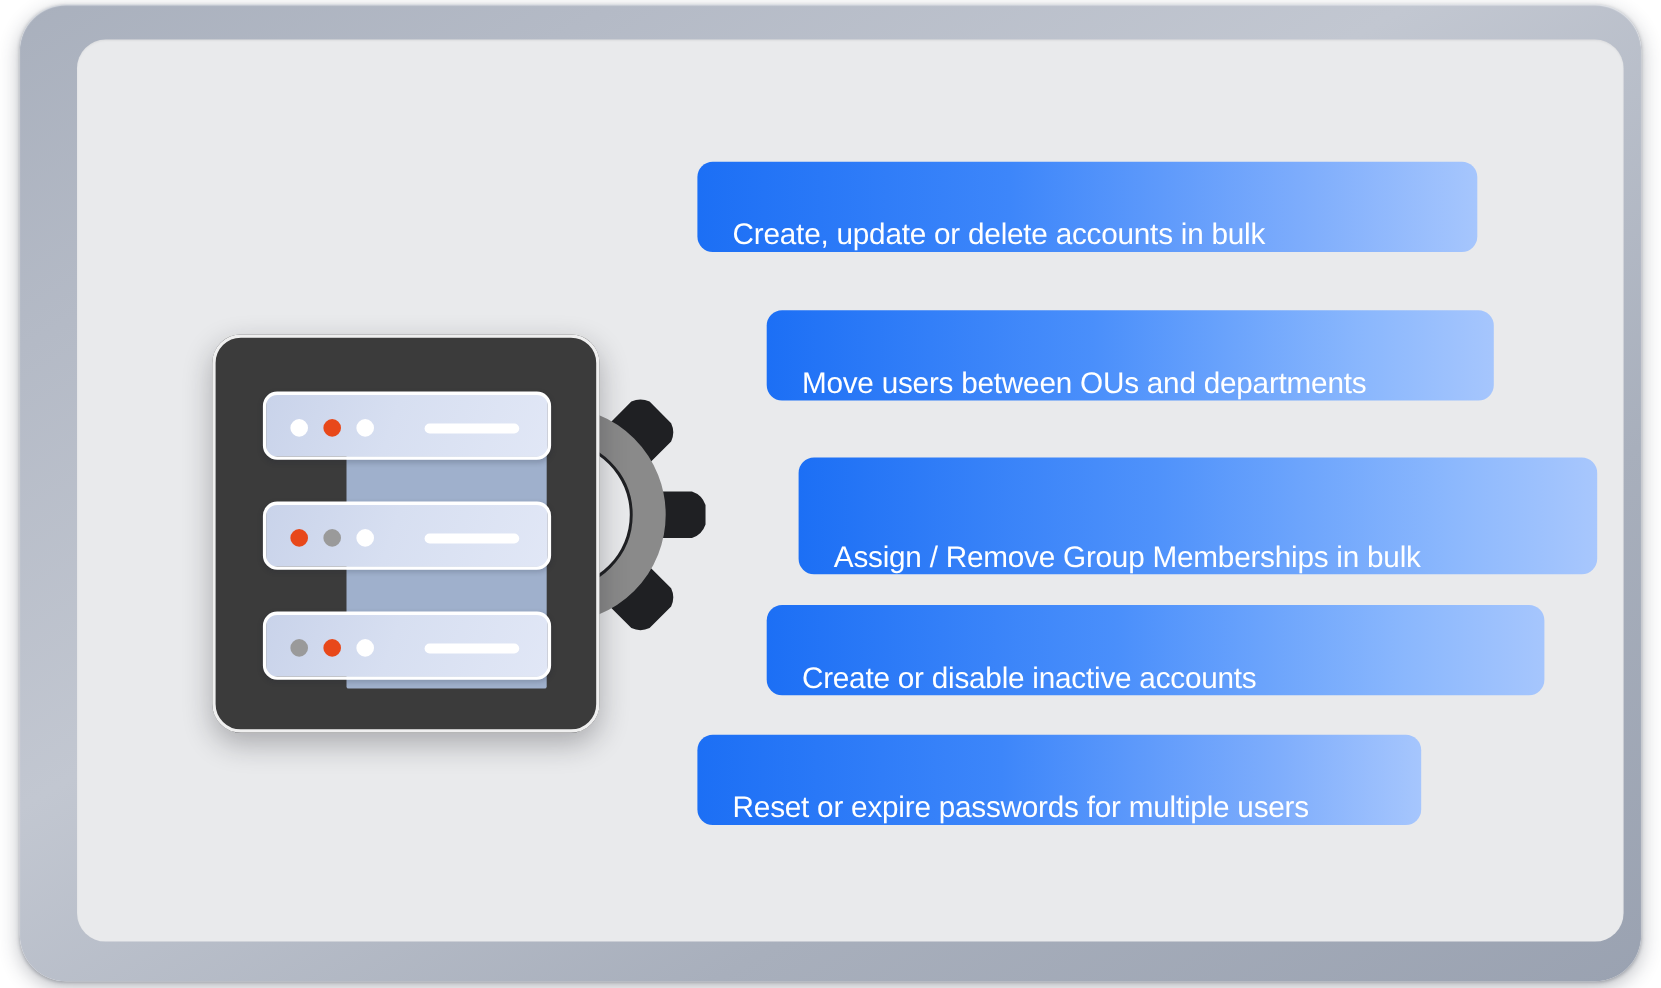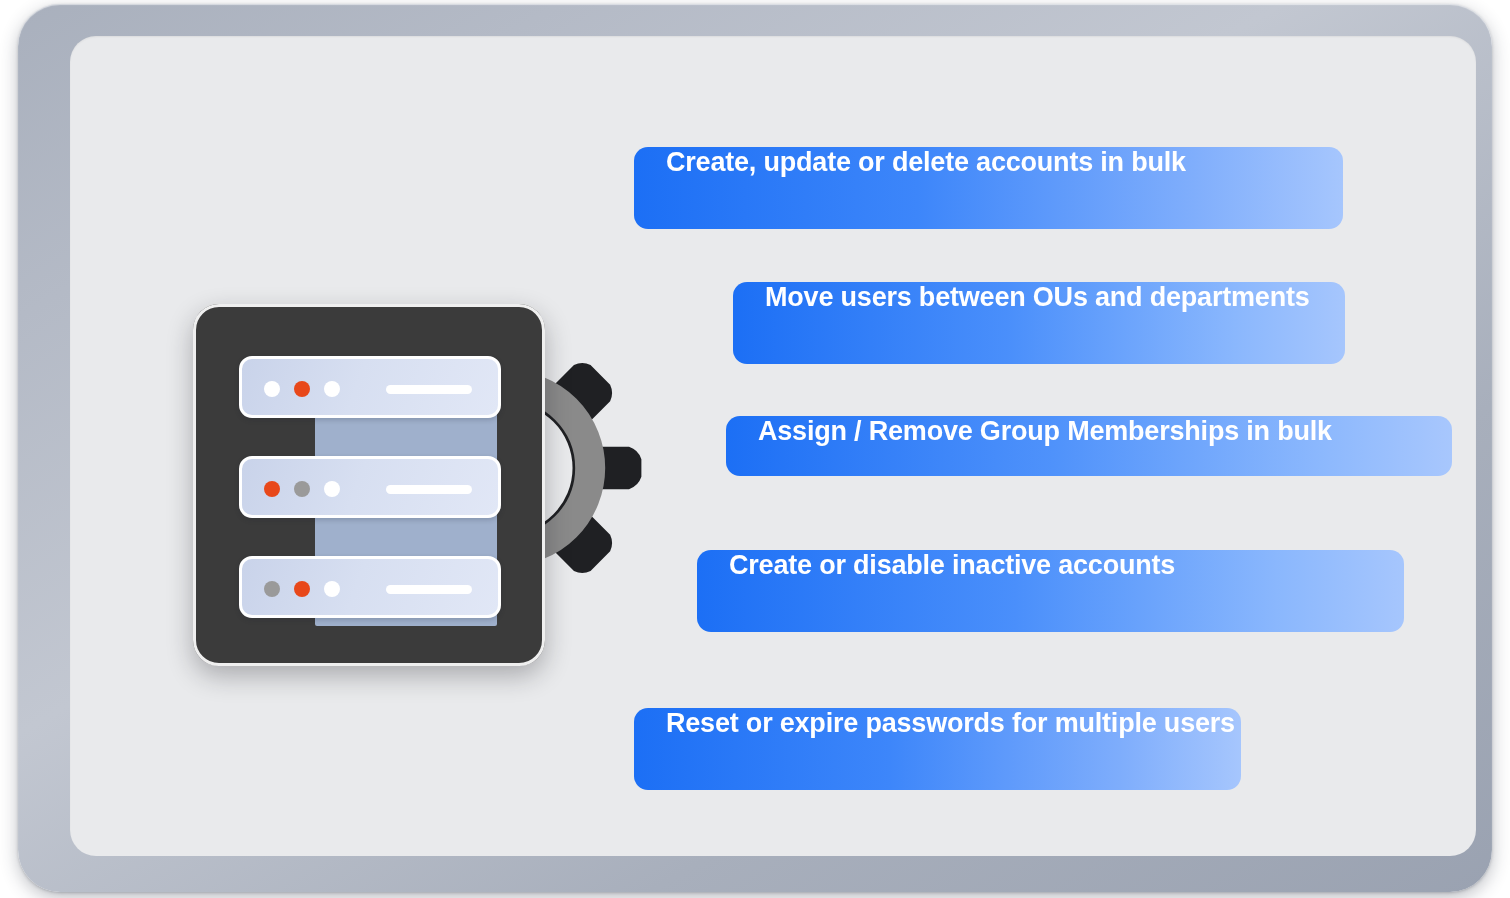--- a/index.html
+++ b/index.html
@@ -128,40 +128,40 @@
     width: 86px;
     height: 9px;
     border-radius: 5px;
     background: #ffffff;
   }
 
   
   .pill {
     position: absolute;
     display: flex;
-    align-items: flex-start;
+    align-items: flex-end;
     border-radius: 14px;
     color: #ffffff;
     font-size: 27px;
-    font-weight: 700;
+    font-weight: 400;
     letter-spacing: -0.2px;
     white-space: nowrap;
     box-sizing: border-box;
     padding-left: 32px;
     padding-right: 32px;
   }
   .pill.p1 { left: 564px; top: 111px; width: 709px; height: 82px;
              background: linear-gradient(90deg, #1c6ff5 0%, #3d86fa 40%, #7eadfc 78%, #a6c6fd 100%); }
-  .pill.p2 { left: 627px; top: 246px; width: 612px; height: 82px;
-             background: linear-gradient(90deg, #1c6ff5 0%, #4a8ffb 45%, #8ab7fd 82%, #a6c6fd 100%); margin-left: 36px; }
-  .pill.p3 { left: 656px; top: 380px; width: 726px; height: 60px;
+  .pill.p2 { left: 627px; top: 246px; width: 661px; height: 82px;
+             background: linear-gradient(90deg, #1c6ff5 0%, #4a8ffb 45%, #8ab7fd 82%, #a6c6fd 100%); }
+  .pill.p3 { left: 656px; top: 380px; width: 726px; height: 106px;
              background: linear-gradient(90deg, #1c6ff5 0%, #4f92fb 45%, #8cb8fd 82%, #a8c7fd 100%); }
   .pill.p4 { left: 627px; top: 514px; width: 707px; height: 82px;
              background: linear-gradient(90deg, #1c6ff5 0%, #4a8ffb 45%, #8ab7fd 82%, #a6c6fd 100%); }
-  .pill.p5 { left: 564px; top: 672px; width: 607px; height: 82px;
+  .pill.p5 { left: 564px; top: 632px; width: 658px; height: 82px;
              background: linear-gradient(90deg, #1c6ff5 0%, #3d86fa 42%, #7eadfc 80%, #a6c6fd 100%); }
   .pill-label { display: block; }
 </style>
 </head>
 <body>
 
 <div class="device-frame">
   <div class="screen">
 
     <div class="illustration">

